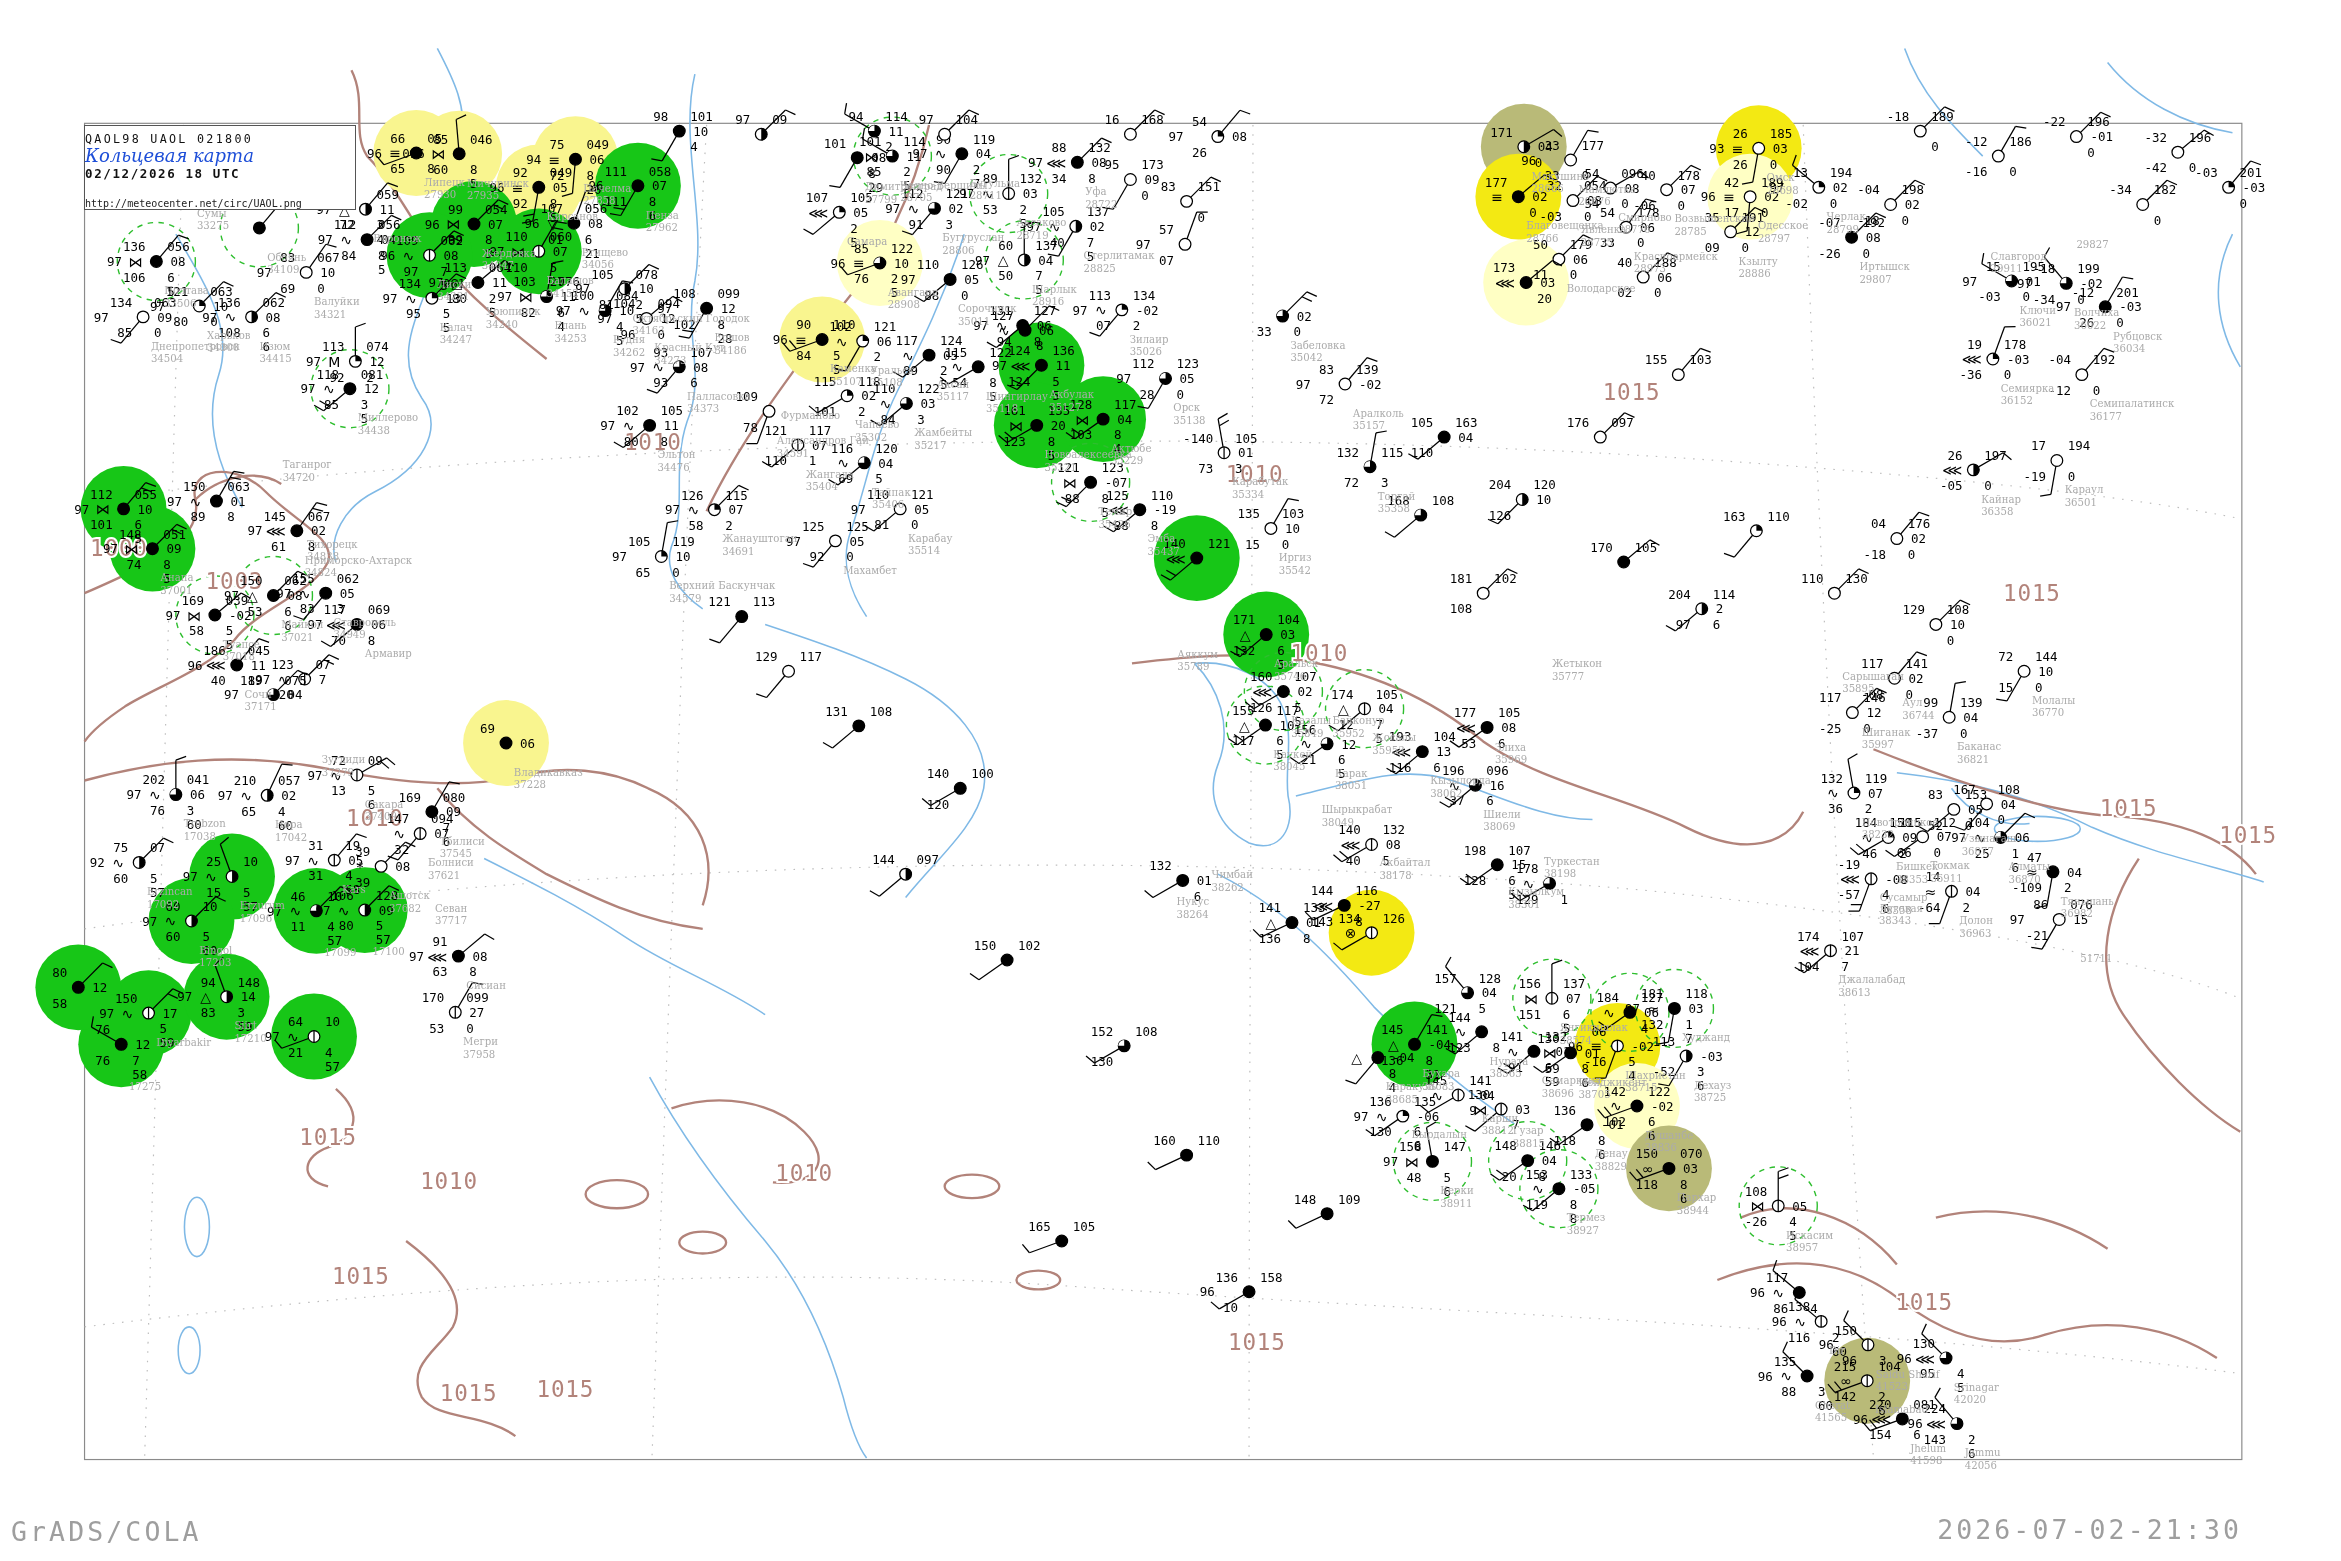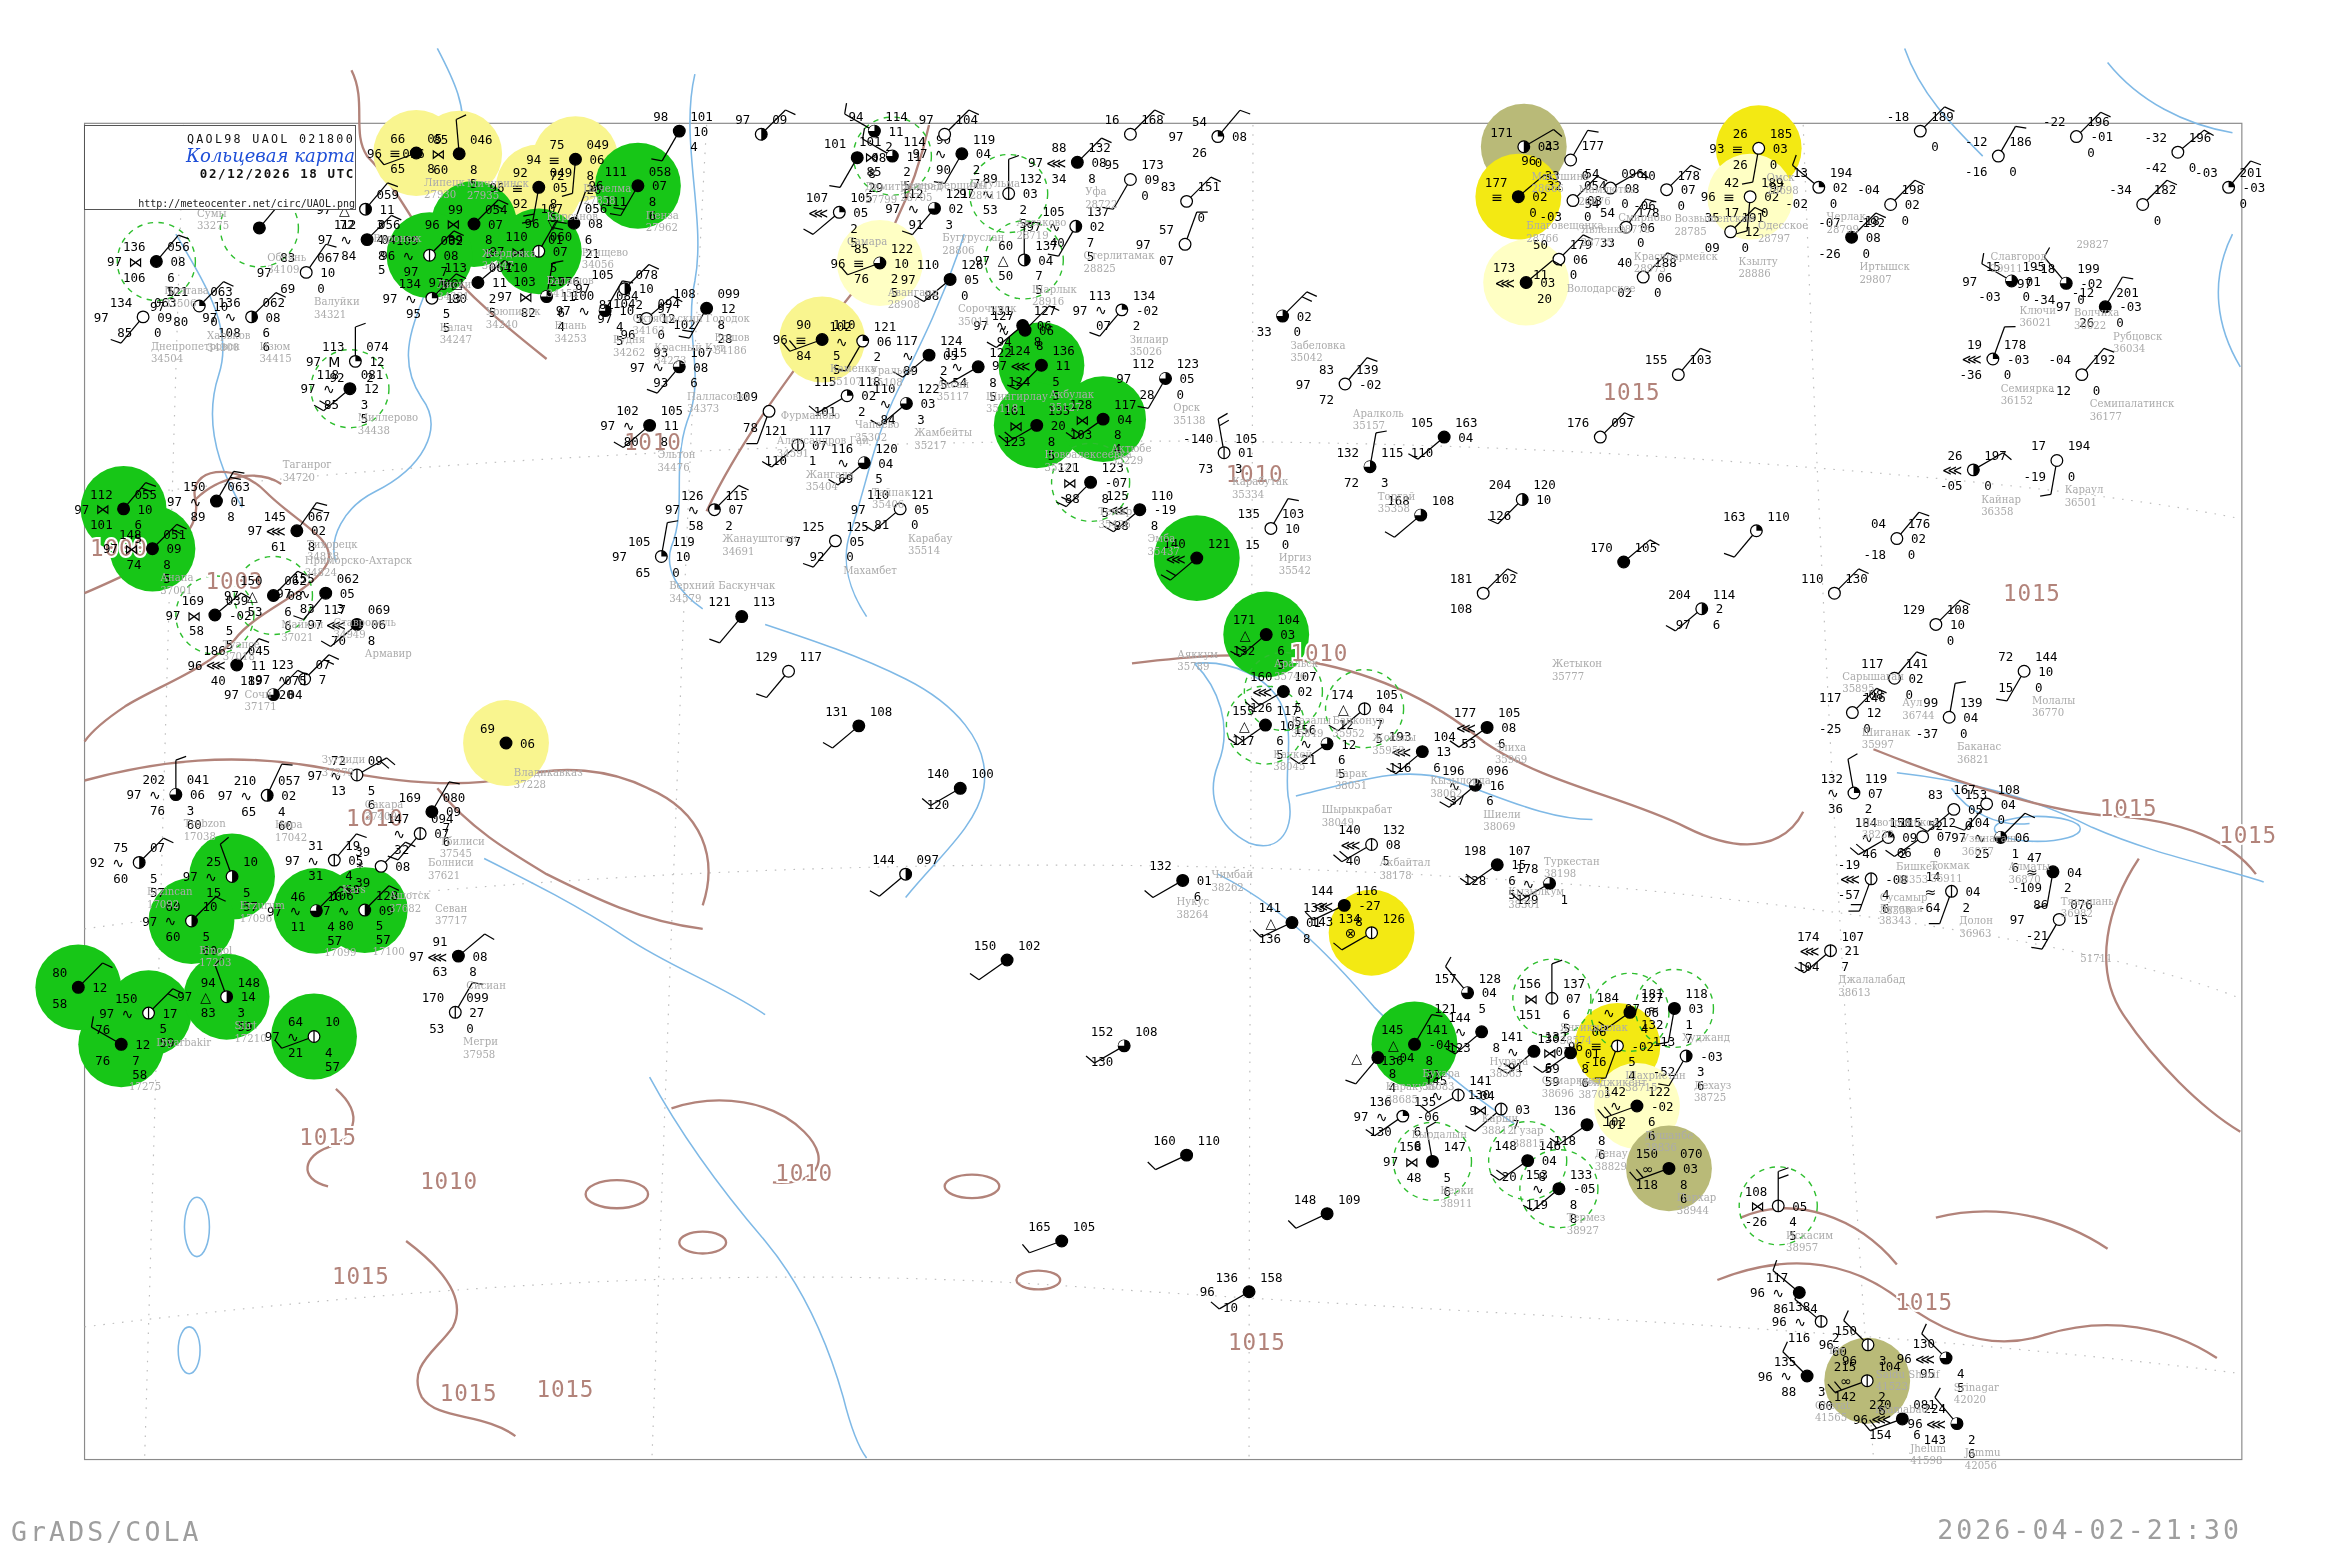--- a/index.html
+++ b/index.html
@@ -6,21 +6,21 @@
   body{width:2342px;height:1561px;position:relative;background:#fff;font-family:"DejaVu Sans Mono",monospace;overflow:hidden;}
   #map-svg{position:absolute;left:0;top:0;}
   .frame-rect{fill:none;stroke:#8a8a8a;stroke-width:1.5;}
   .grat{fill:none;stroke:#bdbdbd;stroke-width:1.5;stroke-dasharray:2 10;}
   .water{fill:none;stroke:#7fb9e6;stroke-width:2;}
   .iso-line{fill:none;stroke:#b2837a;stroke-width:3;}
   .num{font-family:"DejaVu Sans Mono",monospace;font-size:16px;fill:#000;}
   .sym{font-family:"DejaVu Sans",sans-serif;font-size:18px;fill:#000;}
   .nm{font-family:"DejaVu Serif",serif;font-size:13px;fill:#ababab;}
   .iso-label{font-family:"DejaVu Sans Mono",monospace;font-size:29px;fill:#b2837a;stroke:#fff;stroke-width:5px;paint-order:stroke;letter-spacing:1px;}
-  .legend{position:absolute;left:84px;top:125px;width:270px;height:83px;background:#fff;border:1.2px solid #555;z-index:10;text-align:right;color:#222;}
+  .legend{position:absolute;left:84px;top:125px;width:270px;height:83px;background:#fff;border:1.2px solid #555;z-index:10;text-align:left;color:#222;}
   .legend .l1{font-size:11.7px;letter-spacing:2.3px;margin-top:5.5px;color:#111;}
   .legend .title{font-family:"DejaVu Serif",serif;font-size:18px;color:#1d4ed8;line-height:1.15;font-style:italic;}
   .legend .utc{font-size:12.5px;font-weight:bold;letter-spacing:1.6px;color:#111;}
   .legend .url{font-size:10px;margin-top:17px;color:#222;}
   .footer{position:absolute;color:#9e9e9e;font-size:26.5px;letter-spacing:3.1px;z-index:10;}
   .footer.left{left:11px;top:1516px;}
   .footer.right{right:100px;top:1514px;}
 </style>
 </head>
 <body>
@@ -2917,14 +2917,14 @@
 </svg>
 
 <div class="legend">
   <div class="l1">QAOL98  UAOL  021800</div>
   <div class="title">Кольцевая карта</div>
   <div class="utc">02/12/2026 18 UTC</div>
   <div class="url">http://meteocenter.net/circ/UAOL.png</div>
 </div>
 
 <div class="footer left">GrADS/COLA</div>
-<div class="footer right">2026-04-02-21:30</div>
+<div class="footer right">2026-07-02-21:30</div>
 
 
 </body></html>

